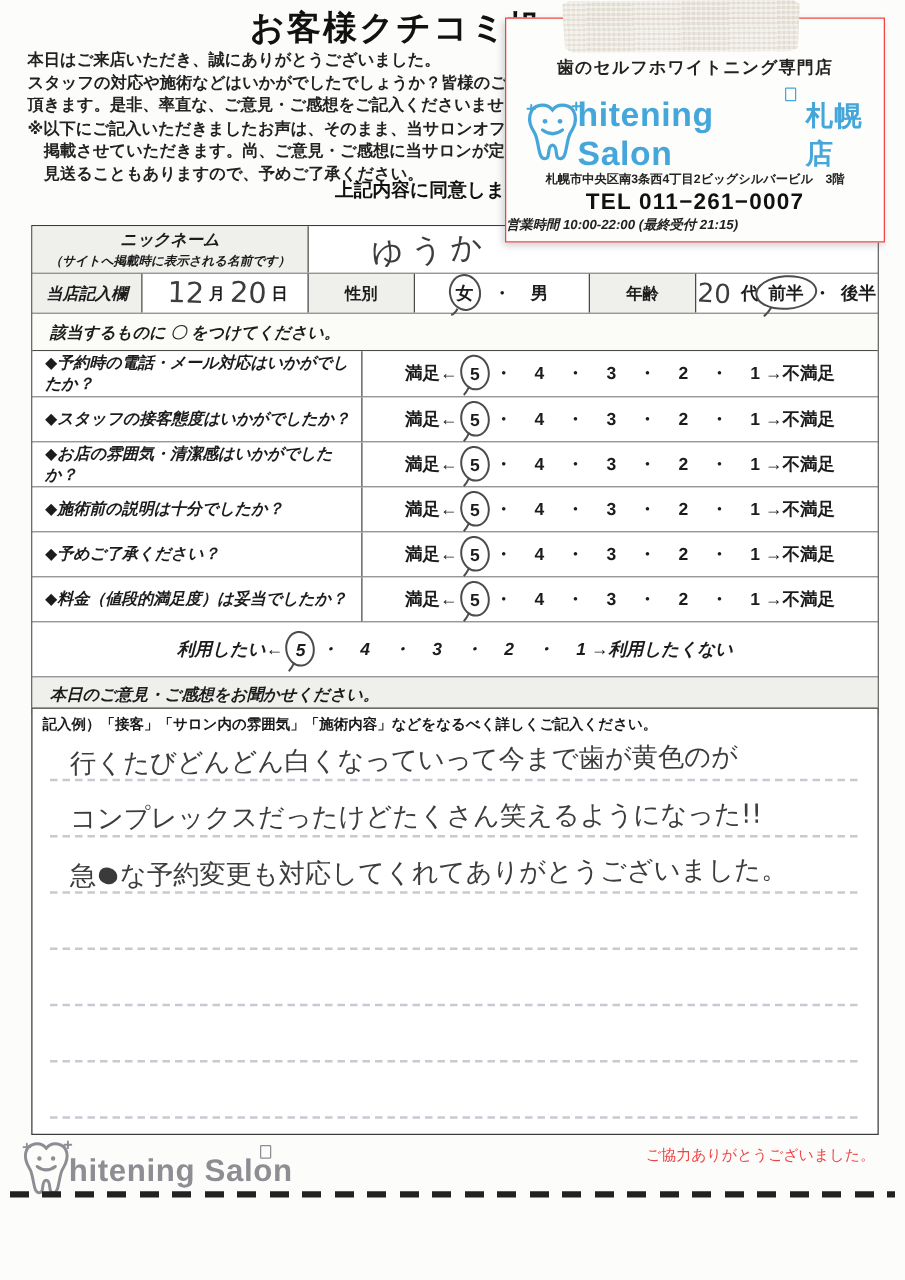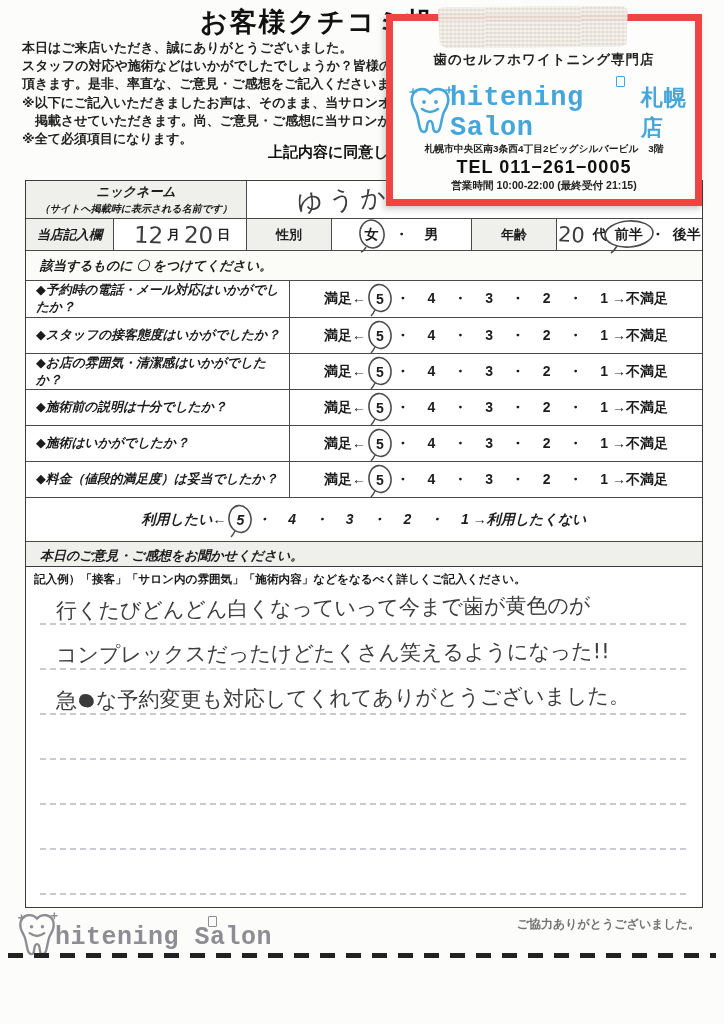--- a/index.html
+++ b/index.html
@@ -6,38 +6,38 @@
   .page{position:relative;width:724px;height:1024px;background:#fcfcfa;overflow:hidden;
         font-family:"Liberation Sans","DejaVu Sans",sans-serif;color:#1c1c1c;}
   .abs{position:absolute;}
 
   
   .title{left:200px;top:4px;font-size:27px;font-weight:800;letter-spacing:2px;color:#111;}
   .intro{left:22px;top:39px;width:440px;font-size:13px;font-weight:600;line-height:18.2px;color:#222;white-space:nowrap;}
   .agree{left:268px;top:143px;font-size:15px;font-weight:700;color:#111;}
 
   
-  .card{left:386px;top:14px;width:302px;height:178px;background:#fdfdfb;z-index:5;
-        border:7px solid #ef4444;box-shadow:-2px 3px 6px rgba(90,90,90,.30);}
+  .card{left:404px;top:14px;width:302px;height:178px;background:#fdfdfb;z-index:5;
+        border:1px solid #ef4444;box-shadow:-2px 3px 6px rgba(90,90,90,.30);}
   .tape{left:45px;top:-15px;width:190px;height:42px;z-index:6;
         background:rgba(233,229,219,.92);
         background-image:repeating-linear-gradient(0deg,rgba(255,255,255,.45) 0 2px,transparent 2px 4px),
                          repeating-linear-gradient(90deg,rgba(208,202,188,.35) 0 2px,transparent 2px 4px);
         clip-path:polygon(0 6%,3% 0,97% 2%,100% 10%,99% 94%,95% 100%,4% 98%,1% 90%);
         box-shadow:0 1px 2px rgba(0,0,0,.10);transform:rotate(-.6deg);}
   .card-tagline{top:30px;width:100%;text-align:center;font-size:13.5px;font-weight:700;color:#222;letter-spacing:1px;}
   .card-logo{top:62px;left:14px;display:flex;align-items:center;}
-  .logo-text{font-size:27px;font-weight:600;letter-spacing:.5px;margin-left:-3px;position:relative;font-family:Liberation Mono, monospace;}
+  .logo-text{font-size:27px;font-weight:600;letter-spacing:.5px;margin-left:-3px;position:relative;}
   .brush-mark{position:absolute;top:-7px;width:7px;height:9px;border:1.6px solid currentColor;border-radius:1px;}
   .card .logo-text{color:#45a6da;}
   .card .brush-mark{left:166px;}
   .branch{font-size:22px;font-weight:800;margin-left:7px;letter-spacing:1px;}
   .card-address{top:122px;width:100%;text-align:center;font-size:9.8px;font-weight:600;color:#222;}
   .card-tel{top:136px;width:100%;text-align:center;font-size:18px;font-weight:800;letter-spacing:1px;color:#111;}
-  .card-hours{top:158px;width:100%;text-align:center;font-size:10.6px;font-weight:600;color:#222;}
+  .card-hours{top:158px;width:100%;text-align:left;font-size:10.6px;font-weight:600;color:#222;font-style:italic;}
 
   
   .main-table{left:25px;top:180px;width:676px;border:1.6px solid #3c3c3c;background:#fff;}
   .row{display:flex;border-top:1px solid #4a4a4a;}
   .row:first-child{border-top:none;}
   .cell{box-sizing:border-box;border-left:1px solid #4a4a4a;display:flex;align-items:center;justify-content:center;}
   .cell:first-child{border-left:none;font-style:italic;}
   .lab{background:#efefec;flex-direction:column;font-size:13px;font-weight:600;}
   .val{background:#fff;}
   .sub{font-size:10px;font-weight:600;margin-top:1px;}
@@ -57,40 +57,40 @@
   .comment-box{left:25px;top:566px;width:676px;height:340px;border:1.6px solid #3c3c3c;background:#fff;}
   .example{left:8px;top:5px;font-size:11.6px;font-weight:700;color:#1a1a1a;font-family:Liberation Serif, serif;}
   .guide{left:14px;width:646px;border-bottom:2px dashed #c9c9d2;height:0;}
   .hline{left:30px;font-size:21px;white-space:nowrap;}
   .blob{display:inline-block;width:15px;height:13px;background:#3a3a3a;border-radius:45% 55% 50% 50%;transform:rotate(15deg);margin:0 2px;}
 
   
   .footer-logo{left:16px;top:912px;display:flex;align-items:center;color:#8d8d93;}
   .footer-logo .logo-text{font-size:25px;color:#8d8d93;}
   .footer-logo .brush-mark{left:153px;}
-  .thanks{right:24px;top:916px;font-size:12px;font-weight:700;color:#737373;}
+  .thanks{right:24px;top:916px;font-size:12px;font-weight:400;color:#ef4444;}
   .cutline{left:8px;top:953px;width:708px;height:5px;
            background:repeating-linear-gradient(90deg,#222 0 15px,transparent 15px 26px);}
   .store-table{left:14px;top:972px;width:688px;height:30px;border:1.2px solid #555;display:flex;background:#fff;}
   .store-table .cell{font-size:11.5px;font-weight:600;background:#fff;}
 </style>
 </head>
 <body>
 
 <div class="page">
 
   <div class="abs title">お客様クチコミ投</div>
 
   <div class="abs intro">
     <div>本日はご来店いただき、誠にありがとうございました。</div>
     <div>スタッフの対応や施術などはいかがでしたでしょうか？皆様のご意見は</div>
     <div>頂きます。是非、率直な、ご意見・ご感想をご記入くださいませ。</div>
     <div>※以下にご記入いただきましたお声は、そのまま、当サロンオフィシャ</div>
     <div>　掲載させていただきます。尚、ご意見・ご感想に当サロンが定めます</div>
-    <div>※全て必須項目になります。</div>
+    <div>　見送ることもありますので、予めご了承ください。</div>
   </div>
 
   <div class="abs agree">上記内容に同意します。</div>
 
   <div class="abs card">
     <div class="abs tape"></div>
     <div class="abs card-tagline">歯のセルフホワイトニング専門店</div>
     <div class="abs card-logo">
       <span>
         <svg width="46" height="50" viewBox="0 0 46 50">
@@ -108,21 +108,21 @@
           </g>
         </svg>
       </span>
       <span class="logo-text">
         <span class="brush-mark"></span>
         <span>hitening Salon</span>
       </span>
       <span class="logo-text branch">札幌店</span>
     </div>
     <div class="abs card-address">札幌市中央区南3条西4丁目2ビッグシルバービル　3階</div>
-    <div class="abs card-tel">TEL 011−261−0005</div>
+    <div class="abs card-tel">TEL 011−261−0007</div>
     <div class="abs card-hours">営業時間 10:00-22:00 (最終受付 21:15)</div>
   </div>
 
   <div class="abs main-table">
 
     <div class="row" style="height:37px;">
       <div class="cell lab" style="width:220px;">
         <div>ニックネーム</div>
         <div class="sub">（サイトへ掲載時に表示される名前です）</div>
       </div>
@@ -235,21 +235,21 @@
               <path d="M9 27 Q7 31 5 33" fill="none" stroke="#4c4c4c" stroke-width="1.5"></path>
             </svg>
           <span style="padding:0 8px;">5</span>
         </span>
         <span class="nums">・ 4 ・ 3 ・ 2 ・ 1</span>
         <span>→不満足</span>
       </div>
     </div>
 
     <div class="row" style="height:35px;">
-      <div class="cell qcell" style="width:263px;">◆施術はいかがでしたか？</div>
+      <div class="cell qcell" style="width:263px;">◆予めご了承ください？</div>
       <div class="cell scale">
         <span>満足←</span>
         <span class="circled">
           <svg width="28" height="32" viewBox="0 0 28 32">
               <ellipse cx="14" cy="15" rx="11" ry="13.5" fill="none" stroke="#4c4c4c" stroke-width="1.6" transform="rotate(-8 14 15)"></ellipse>
               <path d="M9 27 Q7 31 5 33" fill="none" stroke="#4c4c4c" stroke-width="1.5"></path>
             </svg>
           <span style="padding:0 8px;">5</span>
         </span>
         <span class="nums">・ 4 ・ 3 ・ 2 ・ 1</span>

